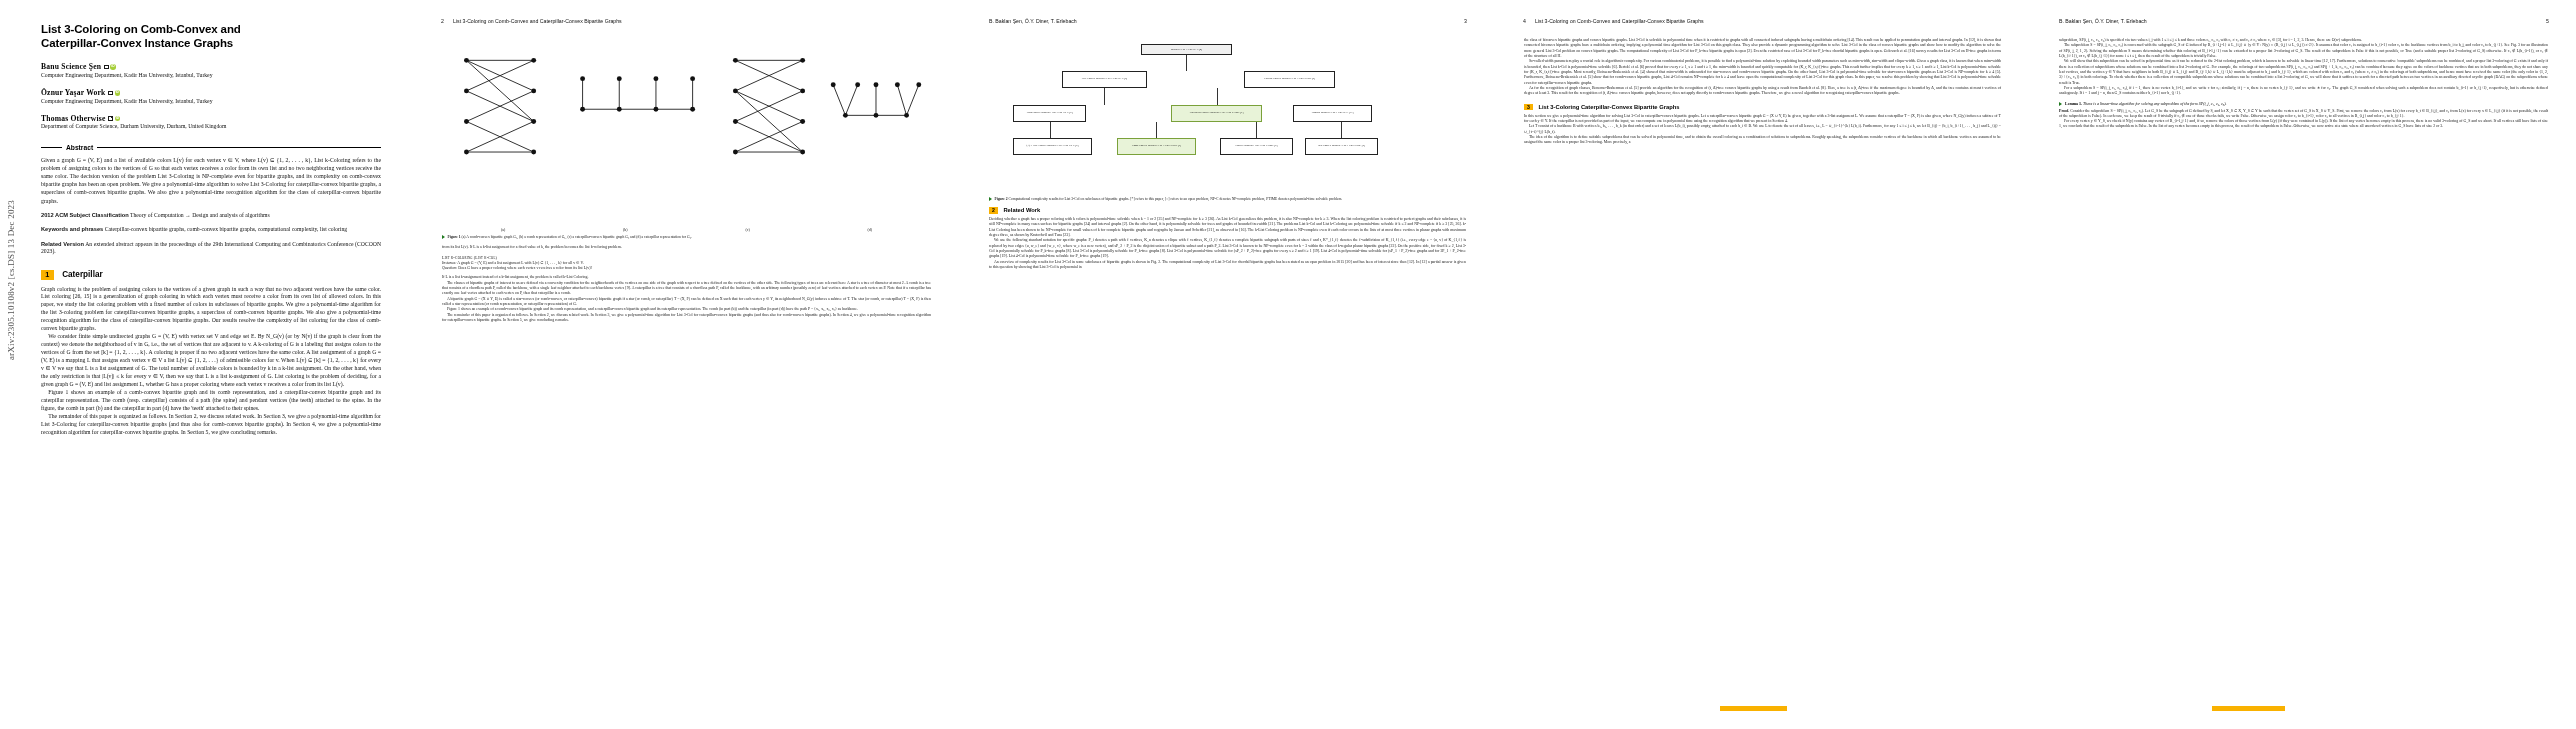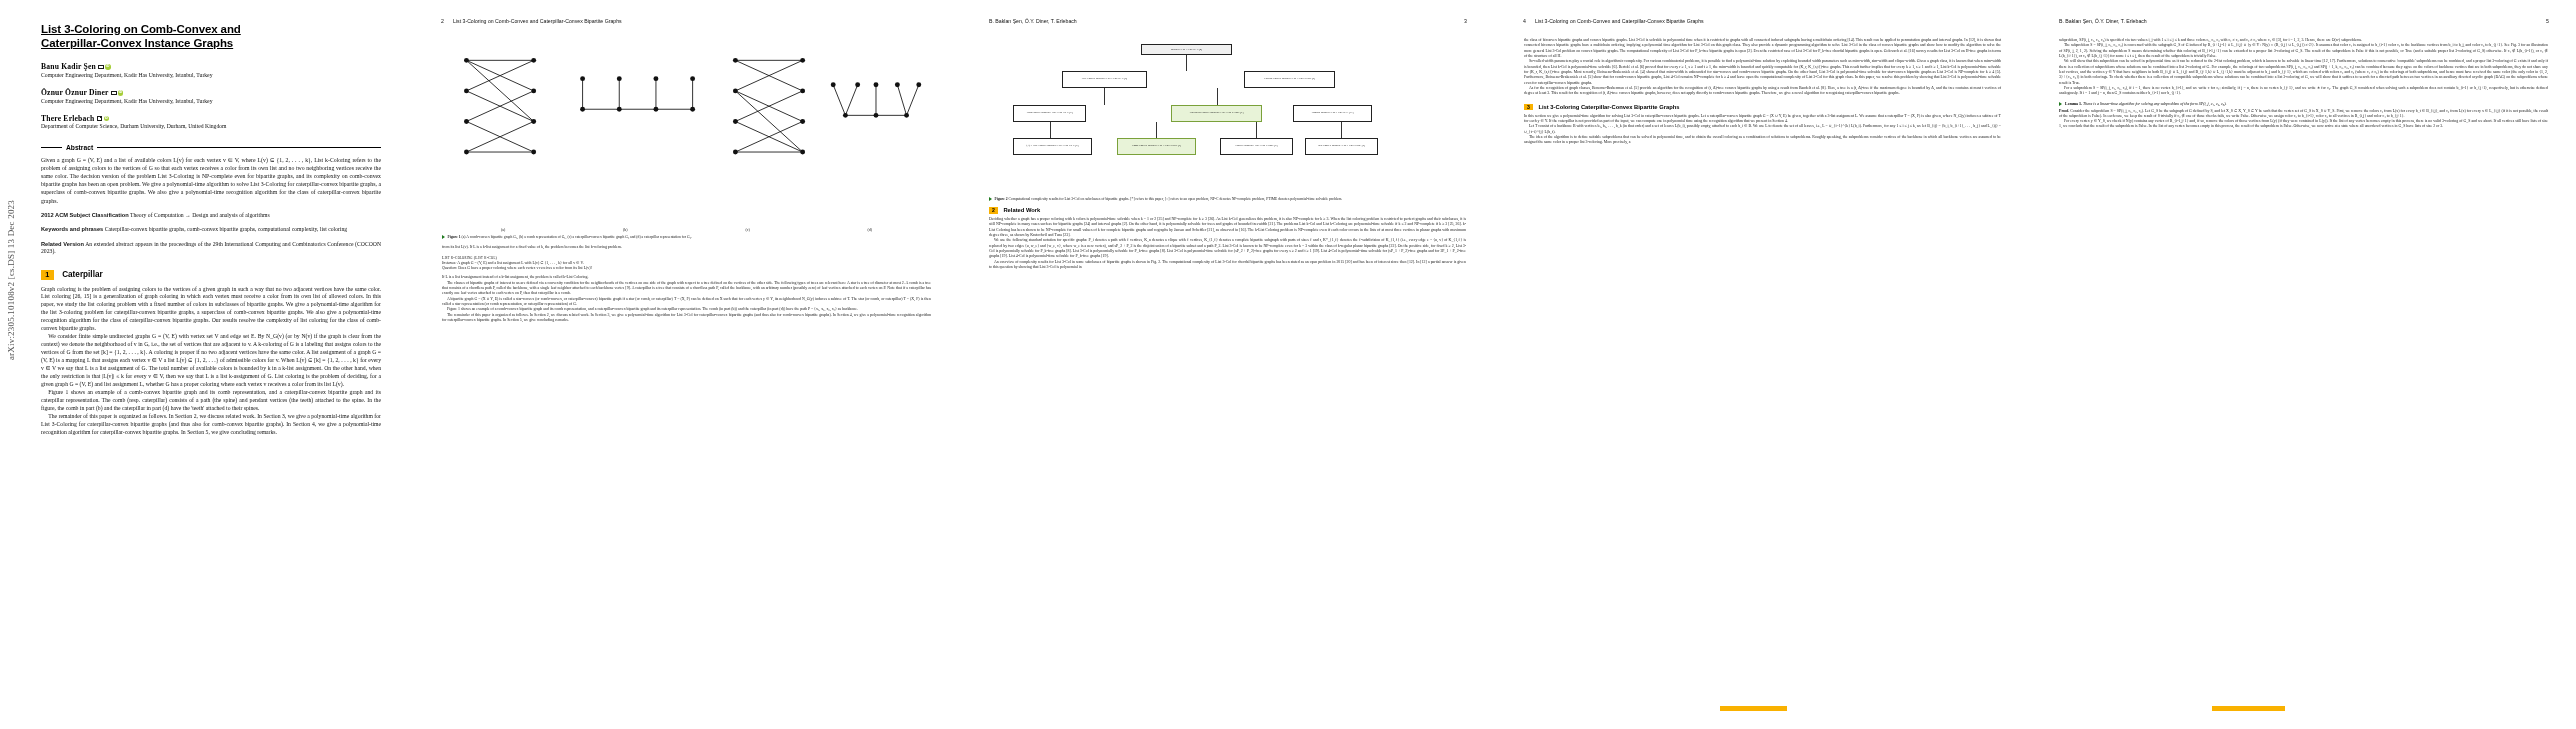--- a/index.html
+++ b/index.html
@@ -46,21 +46,20 @@
   .runhead.left  { left:28px; }
   .runhead.right { right:28px; }
 
   
   .p1-body { position:absolute; left:41px; top:22px; width:340px; }
   .title {
     font-family:"Liberation Sans", sans-serif;
     font-weight:bold; font-size:11.5px; line-height:1.25;
     color:#000; letter-spacing:-0.1px;
     margin:0 0 9.7px 0;
-    text-decoration:underline;
   }
   .author { margin-top:6.7px; }
   .author .nm {
     font-family:"Liberation Serif", serif;
     font-size:7.6px; font-weight:bold; letter-spacing:0.2px;
     display:inline-block;
   }
   .ic { display:inline-block; vertical-align:middle; margin-left:2.4px; }
   .ic-mail { width:5.5px; height:4.3px; border:0.6px solid #1a1a1a; position:relative; }
   .ic-mail::after{
@@ -200,29 +199,29 @@
   <div class="page p1">
     <div class="arxiv-stamp">arXiv:2305.10108v2  [cs.DS]  13 Dec 2023</div>
 
     <div class="p1-body">
       <h1 class="title">
         <span>List 3-Coloring on Comb-Convex and</span><br>
         <span>Caterpillar-Convex Instance Graphs</span>
       </h1>
 
       <div class="author">
-        <span class="nm">Banu Kadir Şen</span><span class="ic ic-mail"></span><span class="ic ic-orcid">iD</span>
+        <span class="nm">Banu Science Şen</span><span class="ic ic-mail"></span><span class="ic ic-orcid">iD</span>
         <div class="affil">Computer Engineering Department, Kadir Has University, Istanbul, Turkey</div>
       </div>
       <div class="author">
-        <span class="nm">Öznur Öznur Diner</span><span class="ic ic-mail"></span><span class="ic ic-orcid">iD</span>
+        <span class="nm">Öznur Yaşar Work</span><span class="ic ic-mail"></span><span class="ic ic-orcid">iD</span>
         <div class="affil">Computer Engineering Department, Kadir Has University, Istanbul, Turkey</div>
       </div>
       <div class="author">
-        <span class="nm">There Erlebach</span><span class="ic ic-mail"></span><span class="ic ic-orcid">iD</span>
+        <span class="nm">Thomas Otherwise</span><span class="ic ic-mail"></span><span class="ic ic-orcid">iD</span>
         <div class="affil">Department of Computer Science, Durham University, Durham, United Kingdom</div>
       </div>
 
       <div class="abs-head">
         <span class="ln"></span>
         <span class="lbl">Abstract</span>
         <span class="ln grow"></span>
       </div>
       <p class="abs-p">Given a graph G = (V, E) and a list of available colors L(v) for each vertex v ∈ V, where L(v) ⊆ {1, 2, . . . , k}, List k-Coloring refers to the problem of assigning colors to the vertices of G so that each vertex receives a color from its own list and no two neighboring vertices receive the same color. The decision version of the problem List 3-Coloring is NP-complete even for bipartite graphs, and its complexity on comb-convex bipartite graphs has been an open problem. We give a polynomial-time algorithm to solve List 3-Coloring for caterpillar-convex bipartite graphs, a superclass of comb-convex bipartite graphs. We also give a polynomial-time recognition algorithm for the class of caterpillar-convex bipartite graphs.</p>
 

